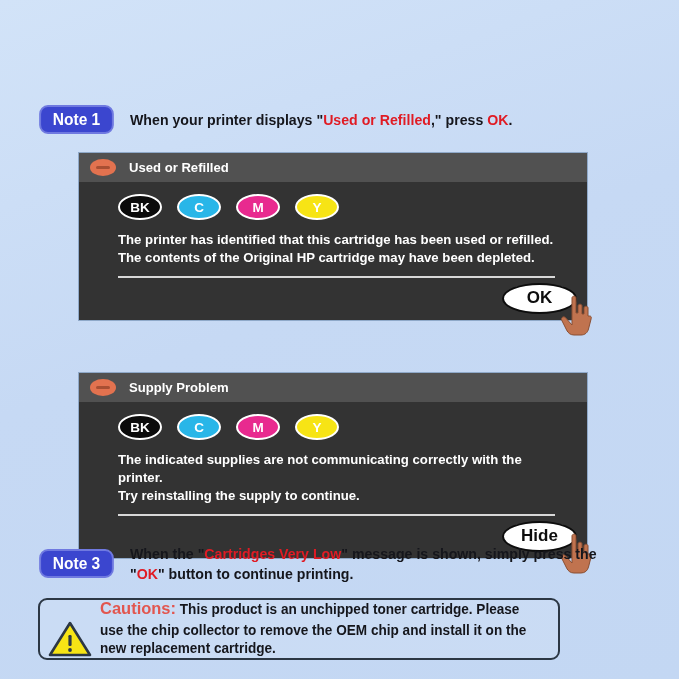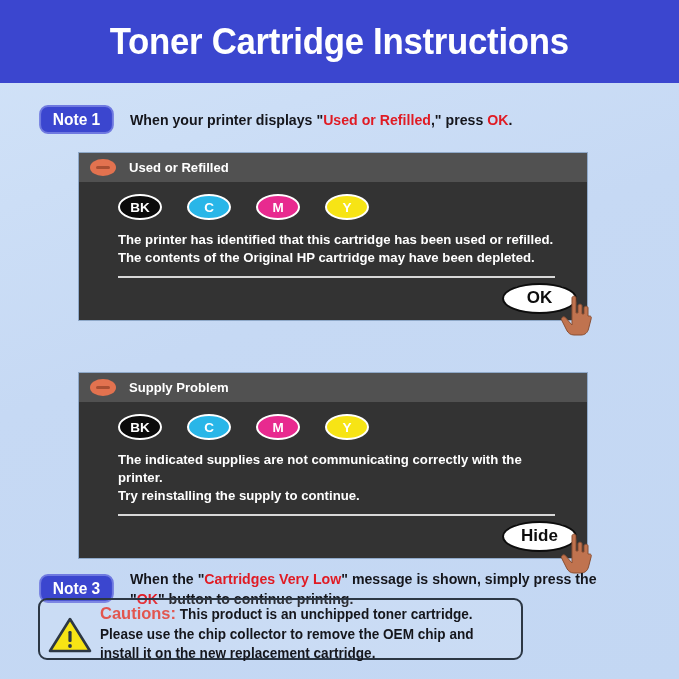--- a/index.html
+++ b/index.html
@@ -75,21 +75,21 @@
   .minus-icon .bar{
     width:14px;height:3px;background:#a84f33;border-radius:2px;display:block;
   }
   .panel-head-title{
     margin-left:13px;color:#ffffff;font-size:13.5px;font-weight:bold;
     transform:scaleX(0.97);transform-origin:left center;
   }
   .panel-body{
     background:#333333;padding:10px 18px 0 18px;position:relative;
   }
-  .chips{display:flex;gap:25px;margin:2px 0 0 21px;text-align:right;}
+  .chips{display:flex;gap:15px;margin:2px 0 0 21px;text-align:right;}
   .chip{
     width:44px;height:26px;border-radius:50%;
     display:flex;align-items:center;justify-content:center;
     font-size:13.5px;font-weight:bold;color:#ffffff;
     box-sizing:border-box;
   }
   .chip-bk{background:#0b0b0b;border:2px solid #ffffff;}
   .chip-c{background:#29b6e8;border:2px solid #ffffff;}
   .chip-m{background:#e82a8f;border:2px solid #ffffff;}
   .chip-y{background:#f7e415;border:2px solid #ffffff;}
@@ -106,42 +106,39 @@
     width:75px;height:31px;border-radius:50%;
     background:#ffffff;border:2px solid #0d0d0d;
     display:flex;align-items:center;justify-content:center;
     font-size:17px;font-weight:bold;color:#0d0d0d;
     box-sizing:border-box;
   }
   .hand{position:absolute;width:34px;height:42px;}
 
   
   .caution-box{
-    position:absolute;left:38px;top:598px;width:485px;height:62px;
+    position:absolute;left:38px;top:598px;width:522px;height:62px;
     border:2px solid #2c3744;border-radius:9px;
     background:rgba(255,255,255,0.10);
     box-sizing:border-box;
-    display:flex;align-items:center;
+    display:flex;align-items:flex-end;
     padding:7px 8px 0 8px;
   }
   .warn-tri{flex:0 0 auto;margin-top:5px;}
   .caution-text{
     margin-left:8px;font-size:14px;font-weight:bold;color:#15161c;
     line-height:1.33;transform:scaleX(0.97);transform-origin:left top;
   }
   .caution-label{color:#e2564f;font-size:17px;font-weight:bold;}
 </style>
 </head>
 <body>
 
 <div id="page">
 
-  <div class="header">
-    <div class="header-title">Toner Cartridge Instructions</div>
-  </div>
 
   <div class="note-row" style="left:38px;top:105px;width:610px;">
     <div class="note-badge">Note 1</div>
     <div class="note-text"><span>When your printer displays "</span><span class="red">Used or Refilled</span><span>," press </span><span class="red">OK</span><span>.</span></div>
   </div>
 
   <div class="panel" style="top:152px;">
     <div class="panel-head">
       <span class="minus-icon">
           <span class="bar"></span>
@@ -191,21 +188,21 @@
       <div class="panel-rule"></div>
       <div class="action-zone">
         <div class="pill" style="left:405px;top:5px;">Hide</div>
         <svg class="hand" style="left:462px;top:16px;" viewBox="0 0 34 42">
           <path d="M13 4 C13 1.5 17 1.5 17 4 L17 19 L19 19 L19 12 C19 9.6 23 9.6 23 12 L23 20 L25 20 L25 14 C25 11.7 29 11.7 29 14 L29 22 L30.5 22 C32 22 32.6 23 32.2 24.5 L29.5 35 C28.6 38.6 26 41 22 41 L15 41 C11.5 41 9 39 7.6 36 L2.6 26 C1.6 24 4.6 21.6 6.4 23.6 L13 31 Z" fill="#c0734f" stroke="#8a4f33" stroke-width="1"></path>
         </svg>
       </div>
     </div>
   </div>
 
-  <div class="note-row" style="left:38px;top:568px;width:610px;">
+  <div class="note-row" style="left:38px;top:543px;width:610px;">
     <div class="note-badge">Note 3</div>
     <div class="note-text"><span>When the "</span><span class="red">Cartridges Very Low</span><span>" message is shown, simply press the "</span><span class="red">OK</span><span>" button to continue printing.</span></div>
   </div>
 
   <div class="caution-box">
     <svg class="warn-tri" width="44" height="38" viewBox="0 0 44 38">
       <path d="M22 3 L42 35 L2 35 Z" fill="#f7e415" stroke="#2c3744" stroke-width="2.6" stroke-linejoin="round"></path>
       <rect x="20.4" y="15" width="3.2" height="11" rx="1.2" fill="#2c3744"></rect>
       <circle cx="22" cy="30" r="1.9" fill="#2c3744"></circle>
     </svg>

